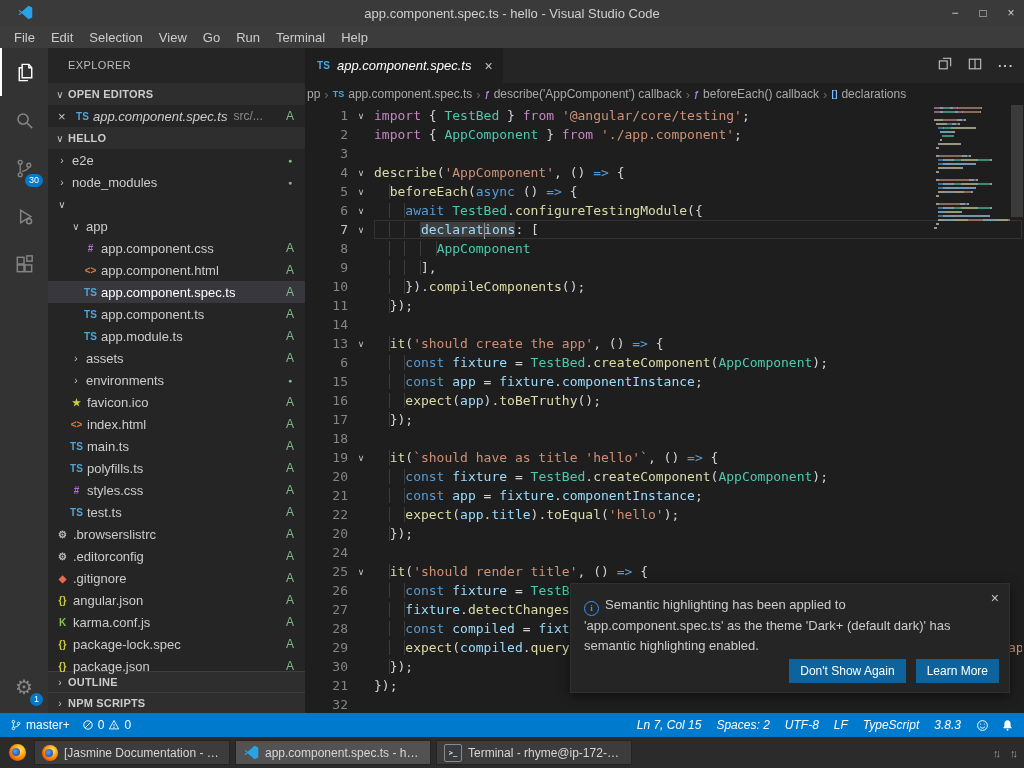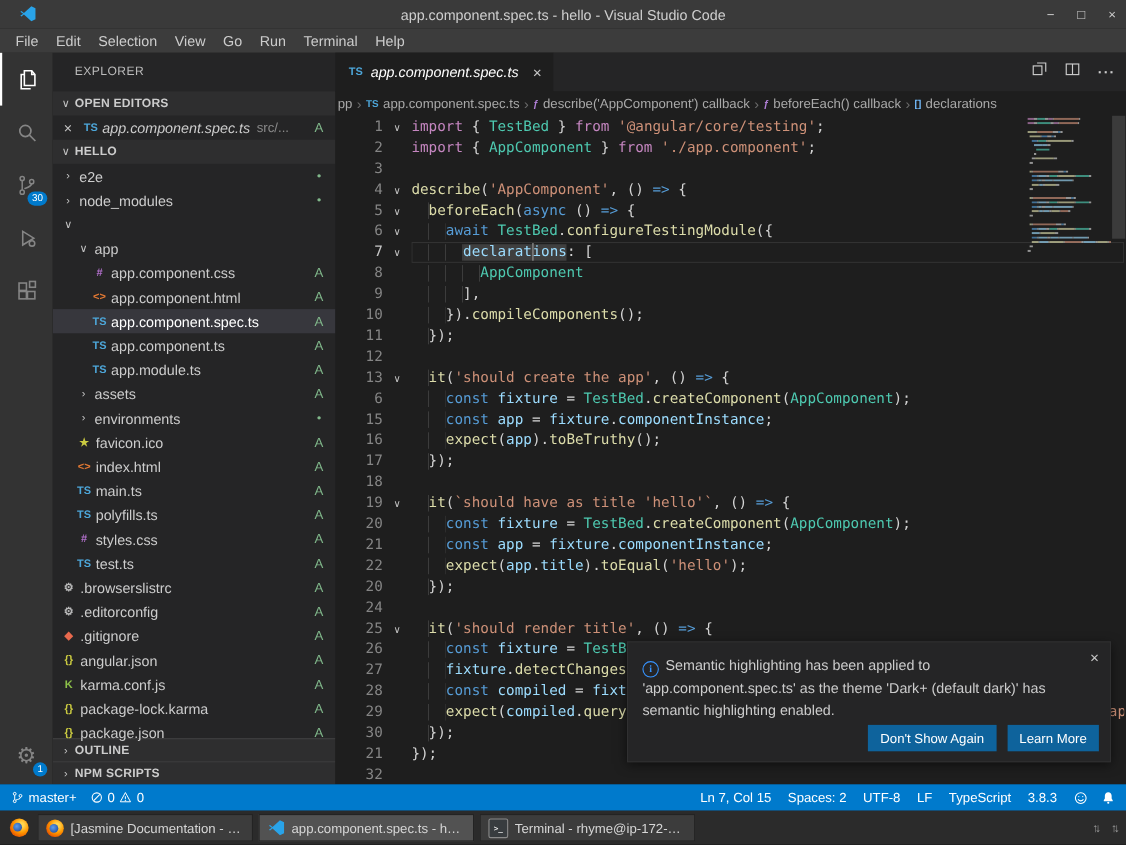--- a/index.html
+++ b/index.html
@@ -96,21 +96,21 @@
              color:#3794ff;font-size:9px;font-weight:bold;text-align:center;line-height:13px;
              vertical-align:-2px;margin-right:6px;font-family:"Liberation Serif",serif;}
   .noti-buttons{position:absolute;right:10px;bottom:9px;display:flex;gap:10px;}
   .noti-btn{background:#0e639c;color:#ffffff;font-size:12px;padding:5px 11px;border:none;
             font-family:"Liberation Sans",sans-serif;}
 
   
   .statusbar{position:absolute;top:713px;left:0;right:0;height:24px;background:#007acc;color:#ffffff;
              display:flex;align-items:center;font-size:12px;padding:0 10px;box-sizing:border-box;}
   .sb-group{display:flex;align-items:center;gap:4px;margin-right:12px;}
-  .sb-right{margin-left:auto;display:flex;align-items:flex-end;gap:15px;}
+  .sb-right{margin-left:auto;display:flex;align-items:flex-end;gap:15px;font-style:italic;}
   .sb-item{white-space:nowrap;}
 
   
   .taskbar{position:absolute;top:737px;left:0;right:0;height:31px;background:#2b2b2b;
            display:flex;align-items:center;padding:0 5px;box-sizing:border-box;gap:5px;}
   .tb-launcher{width:24px;height:24px;display:flex;align-items:center;justify-content:center;flex:none;}
   .tb-item{width:196px;height:25px;background:#3c3c3c;border:1px solid #232323;display:flex;align-items:center;
            gap:6px;padding:0 7px;color:#d6d6d6;font-size:12px;box-sizing:border-box;
            white-space:nowrap;overflow:hidden;flex:none;}
   .tb-item.active{background:#525252;}
@@ -322,21 +322,21 @@
           <span class="tree-label">angular.json</span>
           <span class="badge-a">A</span>
         </div>
         <div class="tree-row" style="padding-left: 6px;">
           <span class="ficon" style="color: rgb(141, 193, 73);">K</span>
           <span class="tree-label">karma.conf.js</span>
           <span class="badge-a">A</span>
         </div>
         <div class="tree-row" style="padding-left: 6px;">
           <span class="ficon" style="color: rgb(203, 203, 65);">{}</span>
-          <span class="tree-label">package-lock.karma</span>
+          <span class="tree-label">package-lock.spec</span>
           <span class="badge-a">A</span>
         </div>
         <div class="tree-row" style="padding-left: 6px;">
           <span class="ficon" style="color: rgb(203, 203, 65);">{}</span>
           <span class="tree-label">package.json</span>
           <span class="badge-a">A</span>
         </div>
       </div>
     <div class="bottom-secs">
       <div class="sec-header">
@@ -438,21 +438,21 @@
           </div>
           <div class="gut-line">
             <span class="lnum">10</span>
             <span class="fold"></span>
           </div>
           <div class="gut-line">
             <span class="lnum">11</span>
             <span class="fold"></span>
           </div>
           <div class="gut-line">
-            <span class="lnum">12</span>
+            <span class="lnum">14</span>
             <span class="fold"></span>
           </div>
           <div class="gut-line">
             <span class="lnum">13</span>
             <span class="fold">∨</span>
           </div>
           <div class="gut-line">
             <span class="lnum">6</span>
             <span class="fold"></span>
           </div>

